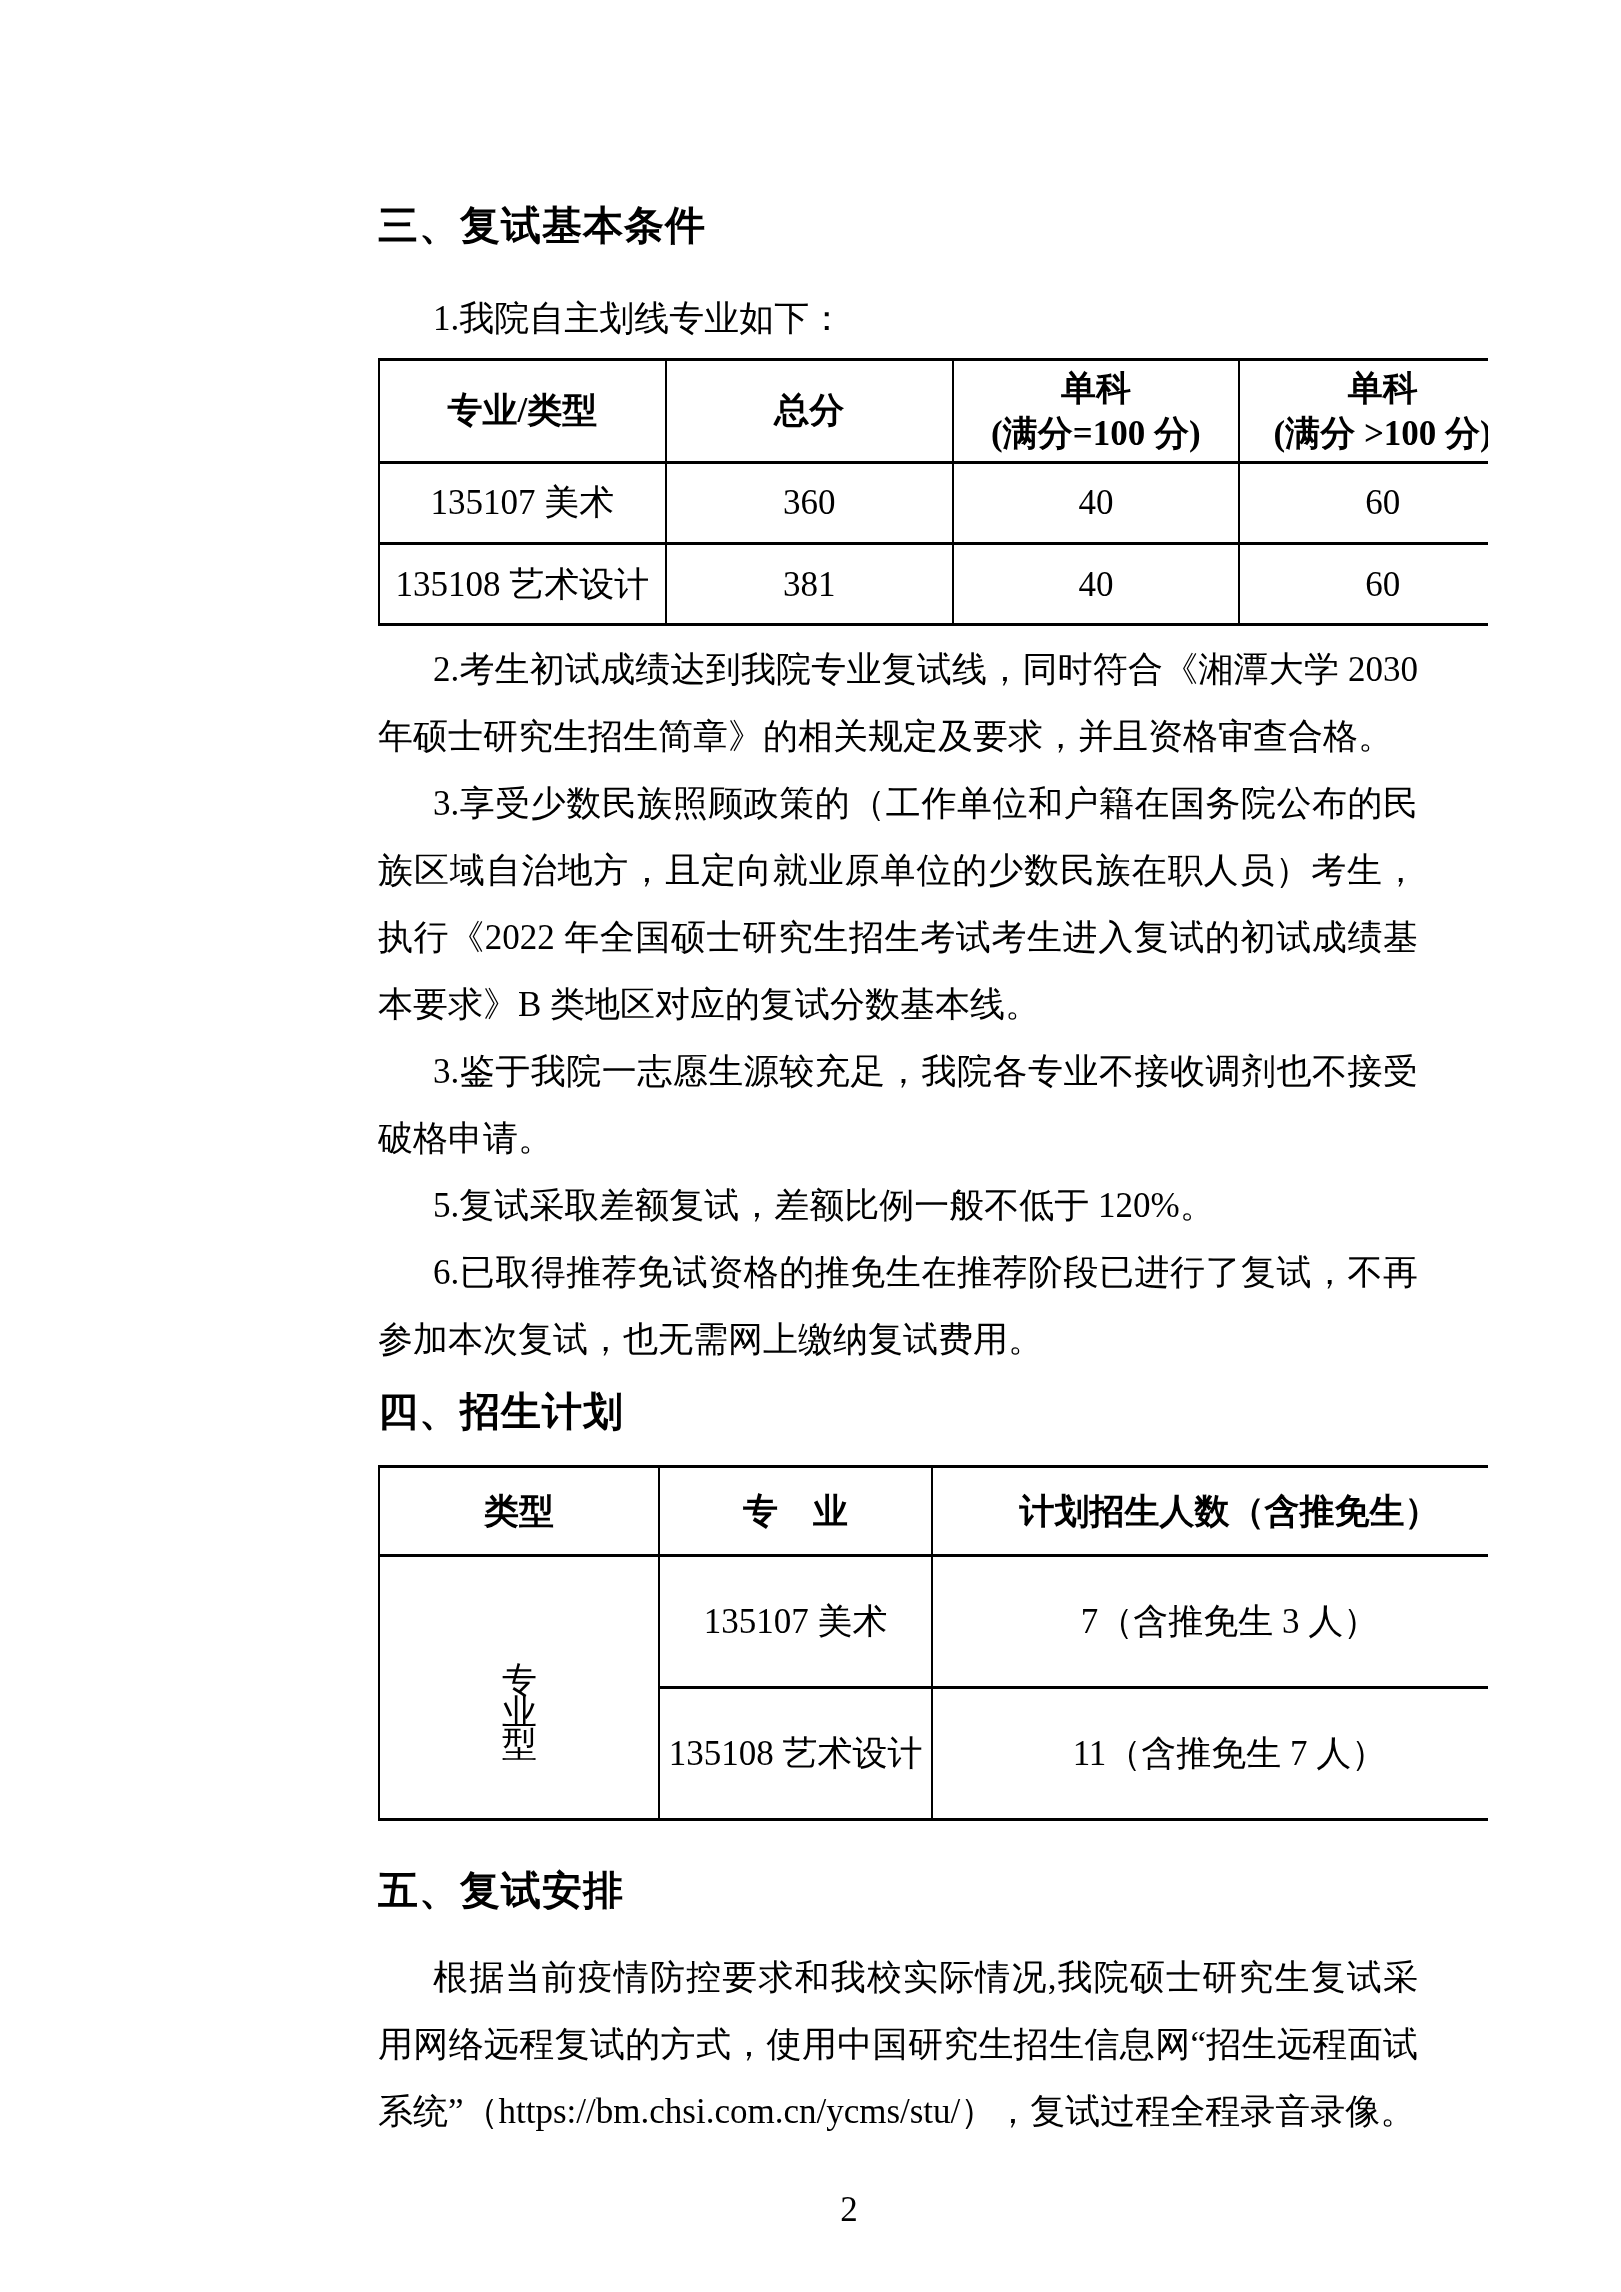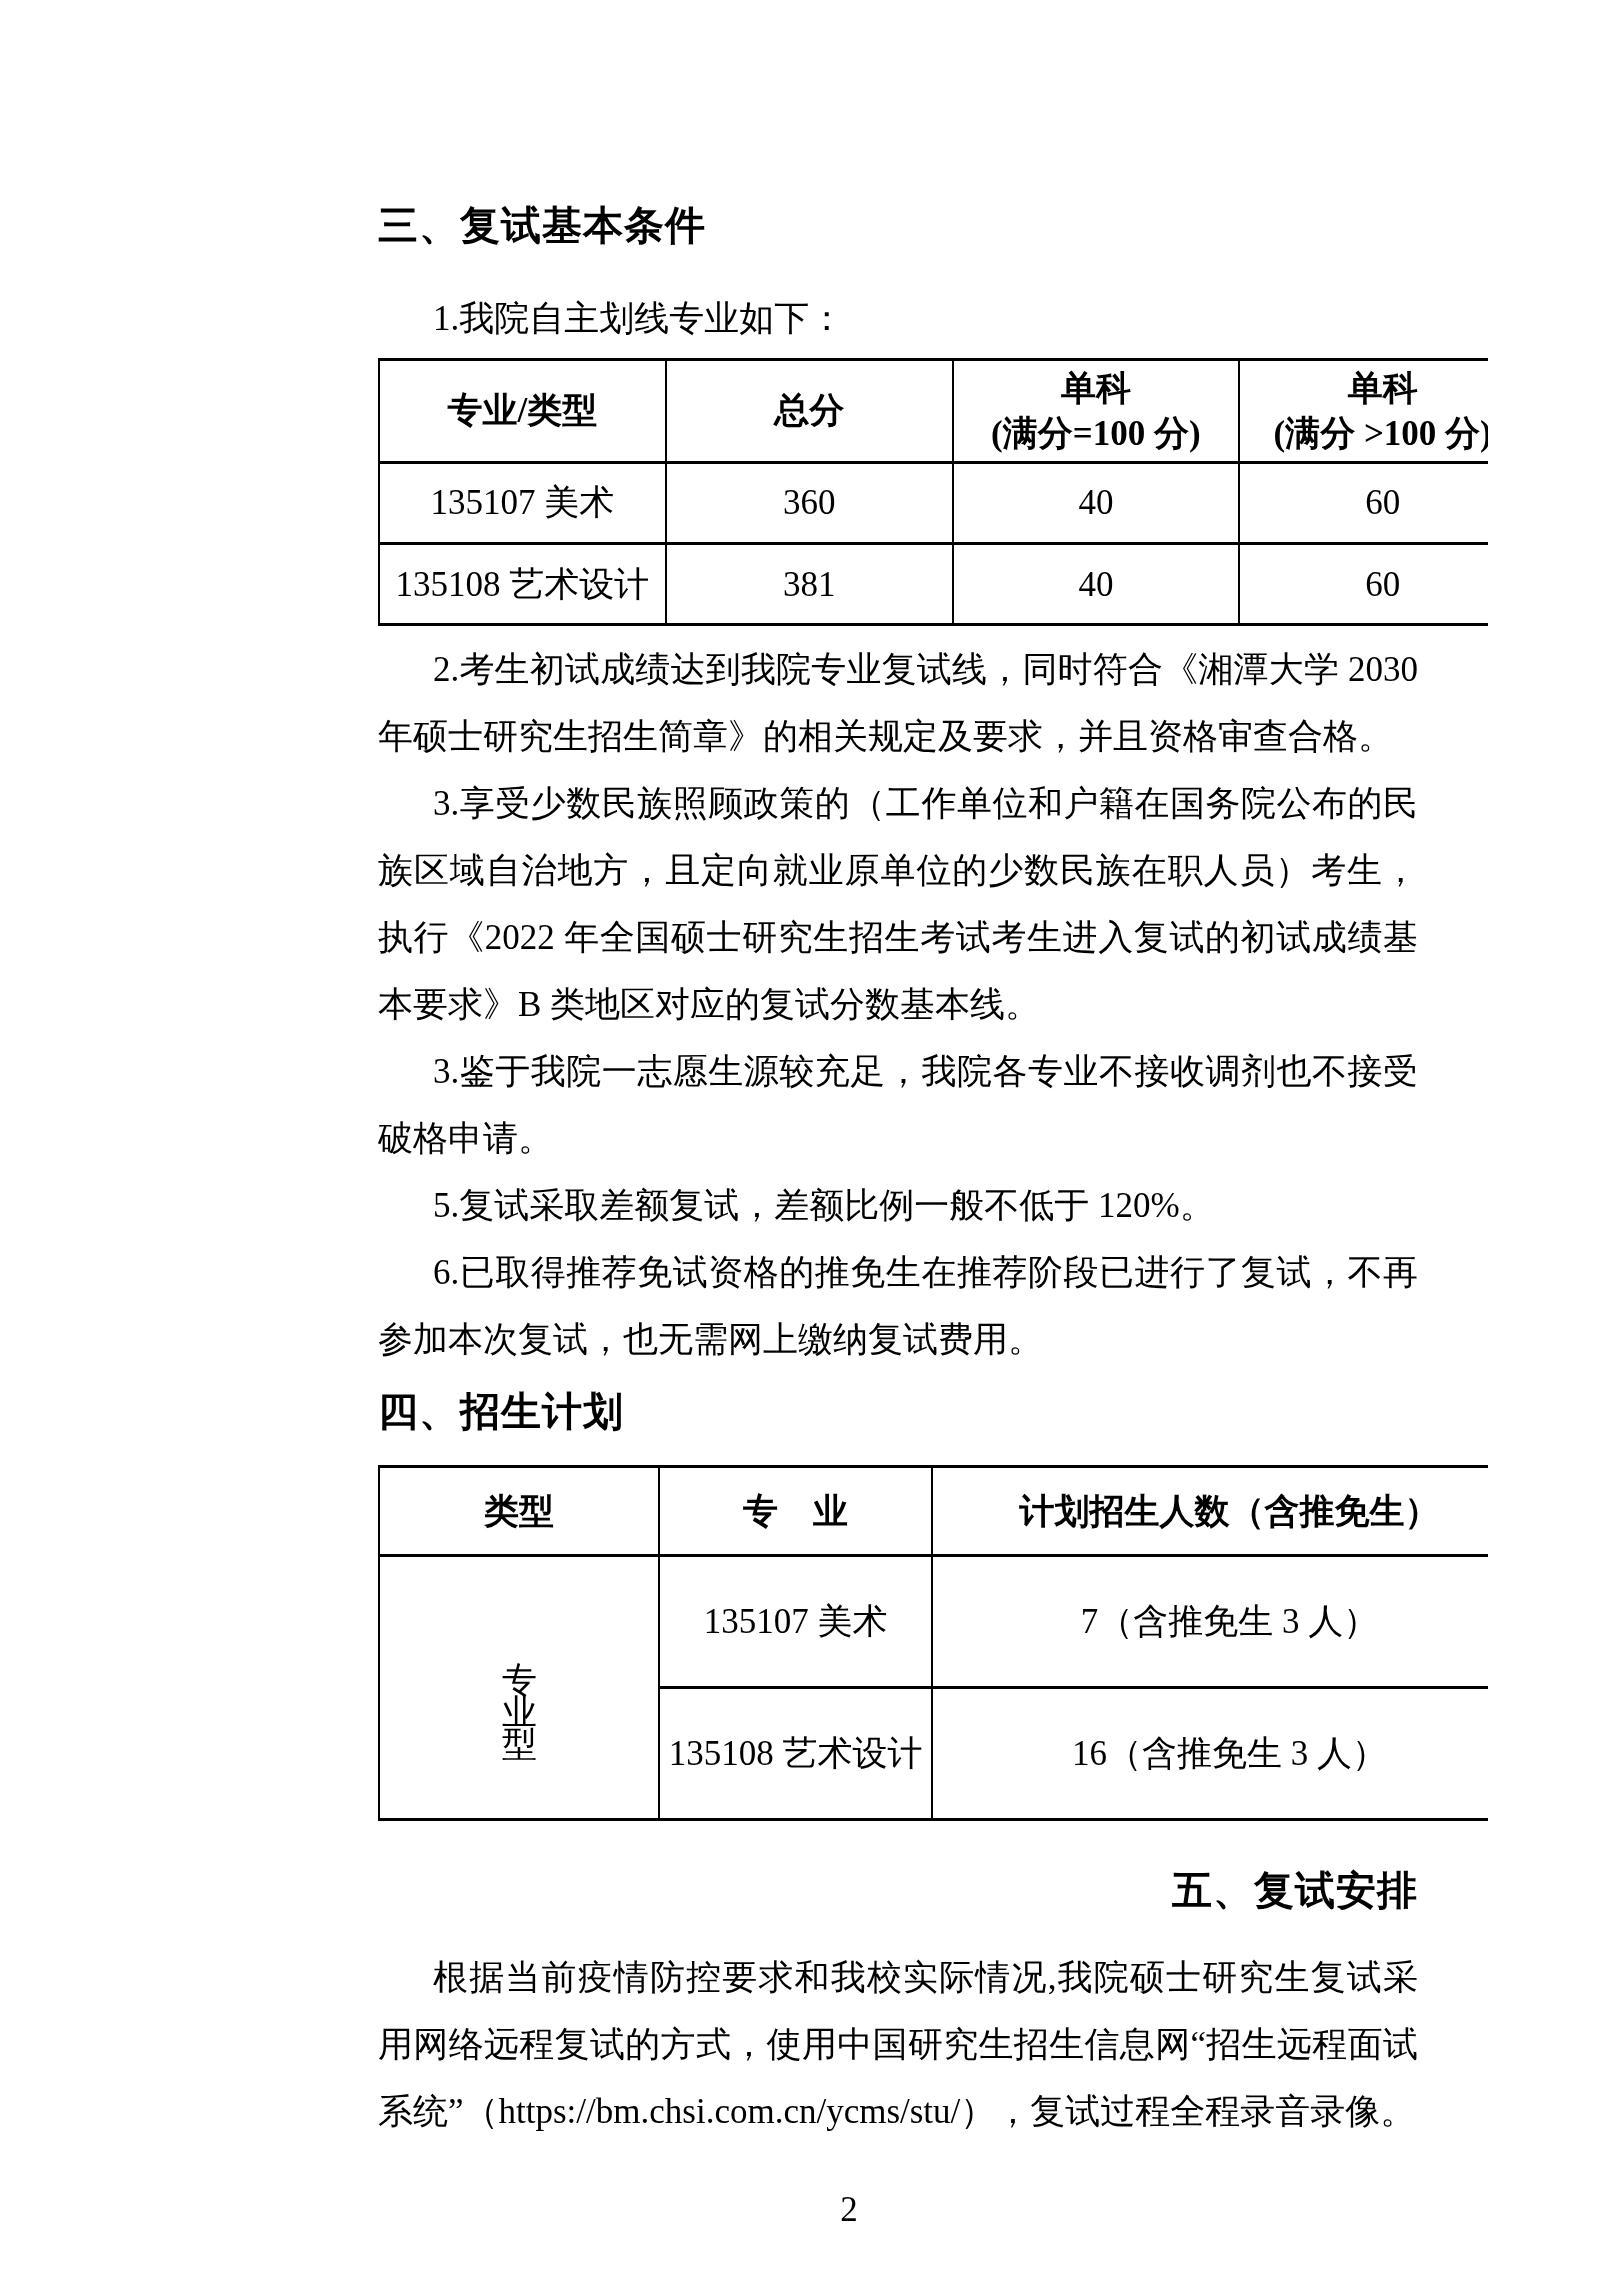--- a/index.html
+++ b/index.html
@@ -22,21 +22,21 @@
   h2.sec {
     font-family: "Liberation Sans", "DejaVu Sans", sans-serif;
     font-size: 40px;
     line-height: 49px;
     font-weight: 700;
     margin: 0;
     letter-spacing: 1px;
   }
   h2.sec3 { margin: 0 0 35px 0; }
   h2.sec4 { margin: 13.7px 0 29px 0; }
-  h2.sec5 { margin: 45px 0 29px 0; text-align: right; }
+  h2.sec5 { margin: 45px 0 29px 0; }
 
   p { margin: 0; text-align: justify; }
   p.indent { text-indent: 55px; }
   p.intro { margin-bottom: 5.9px; }
   p.note { margin-top: 21.6px; }
 
   table {
     border-collapse: collapse;
     table-layout: fixed;
     width: 1149px;
@@ -144,21 +144,21 @@
     <tbody>
       <tr>
         <td class="type-cell" rowspan="2">
           <span class="vertical-label">专业型</span>
         </td>
         <td>135107 美术</td>
         <td>7（含推免生 3 人）</td>
       </tr>
       <tr>
         <td>135108 艺术设计</td>
-        <td>16（含推免生 3 人）</td>
+        <td>11（含推免生 7 人）</td>
       </tr>
     </tbody>
   </table>
 
 
   <h2 class="sec sec5">五、复试安排</h2>
 
   <p class="indent">根据当前疫情防控要求和我校实际情况,我院硕士研究生复试采用网络远程复试的方式，使用中国研究生招生信息网“招生远程面试系统”（https://bm.chsi.com.cn/ycms/stu/），复试过程全程录音录像。</p>
 
   <div class="page-number">2</div>

